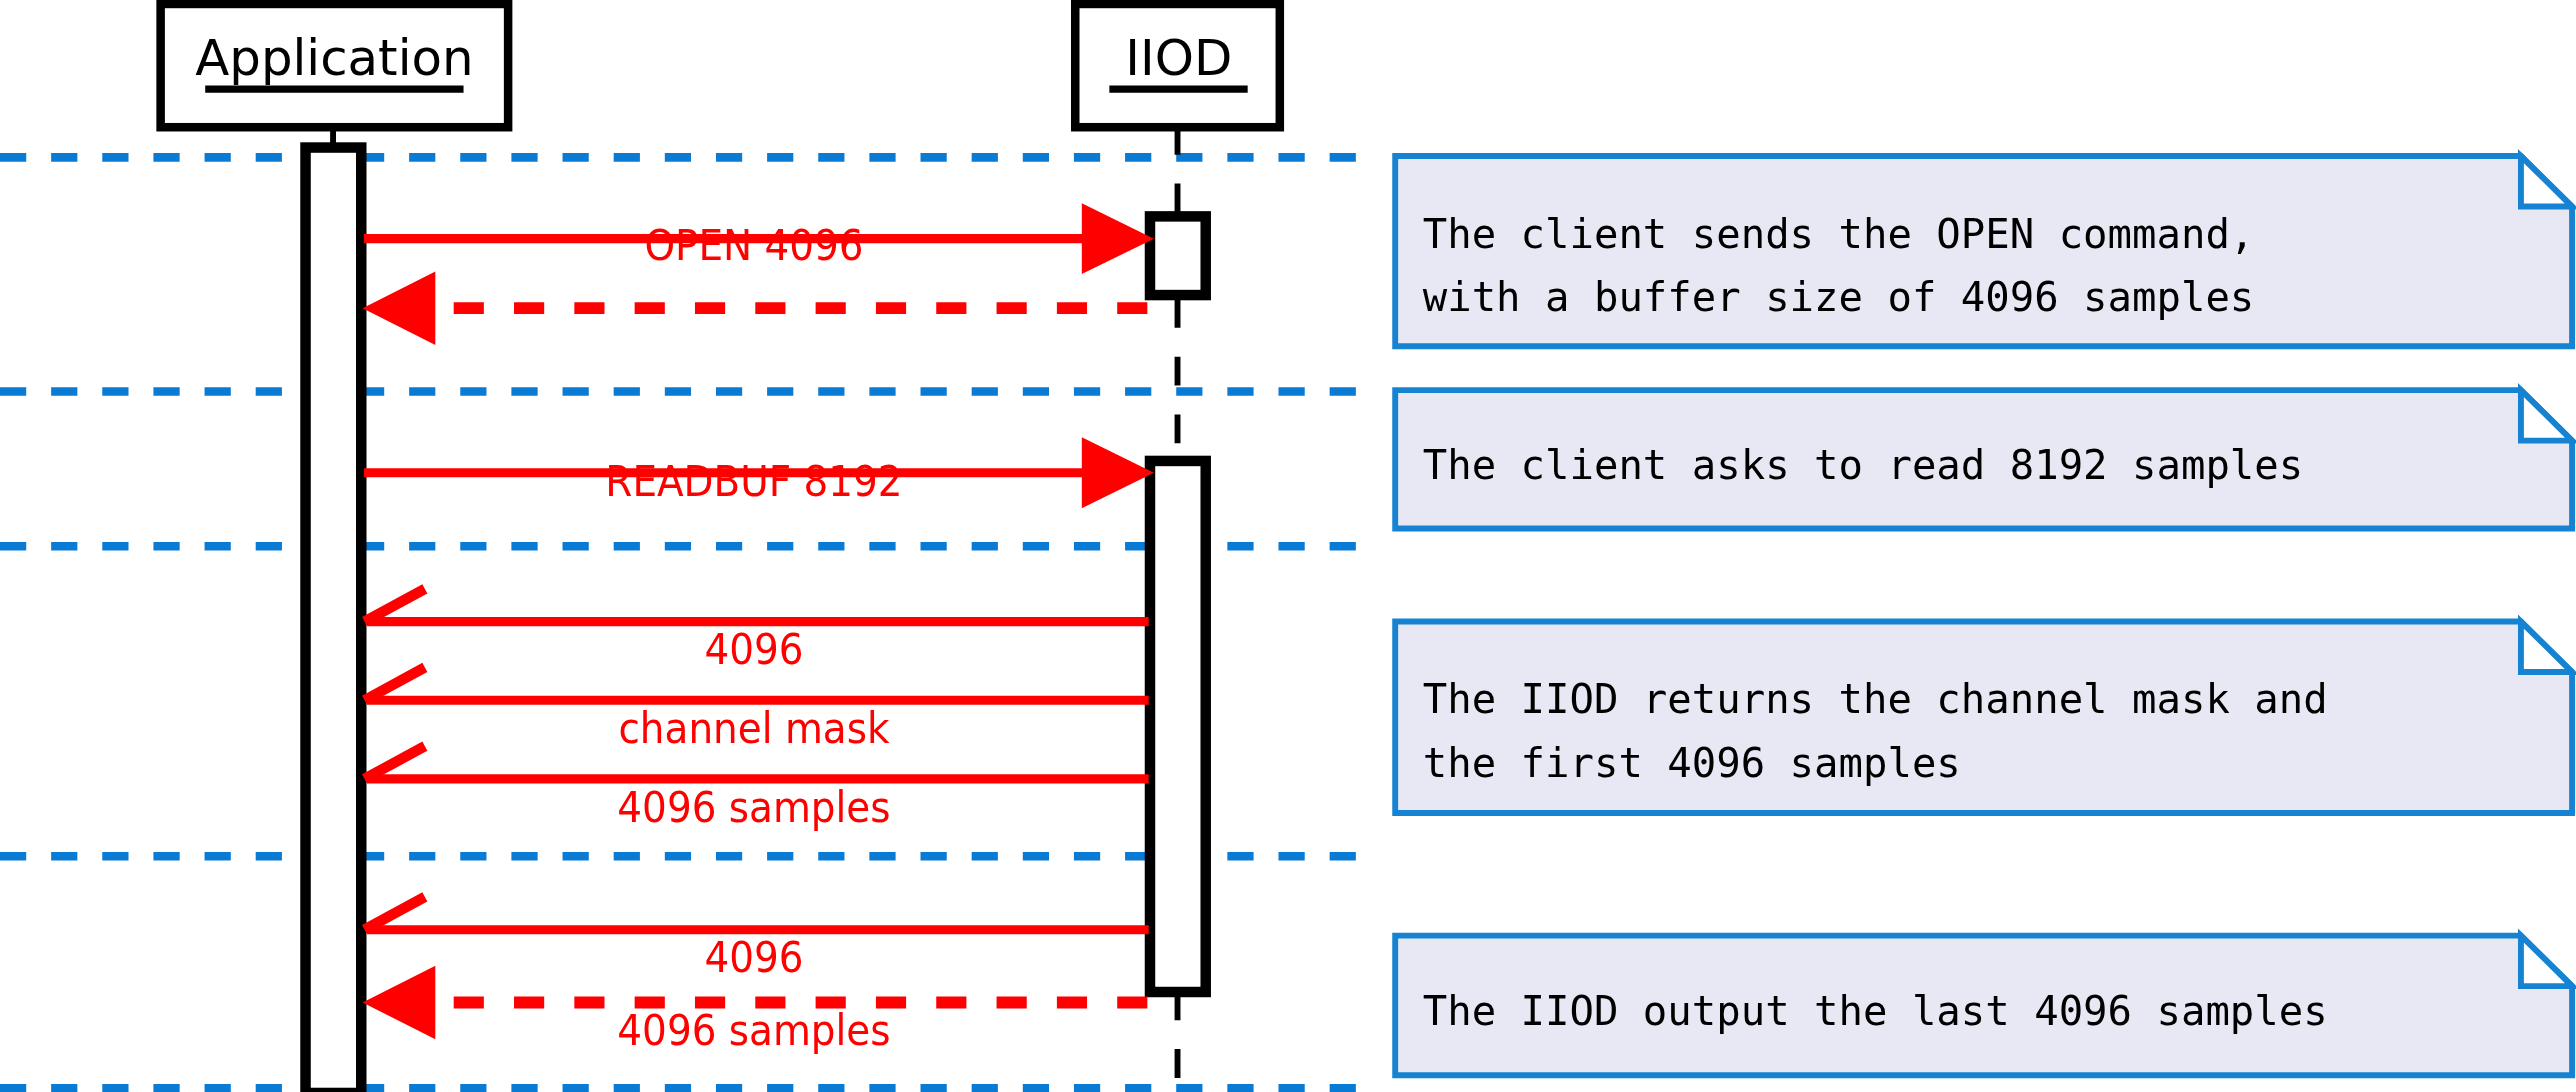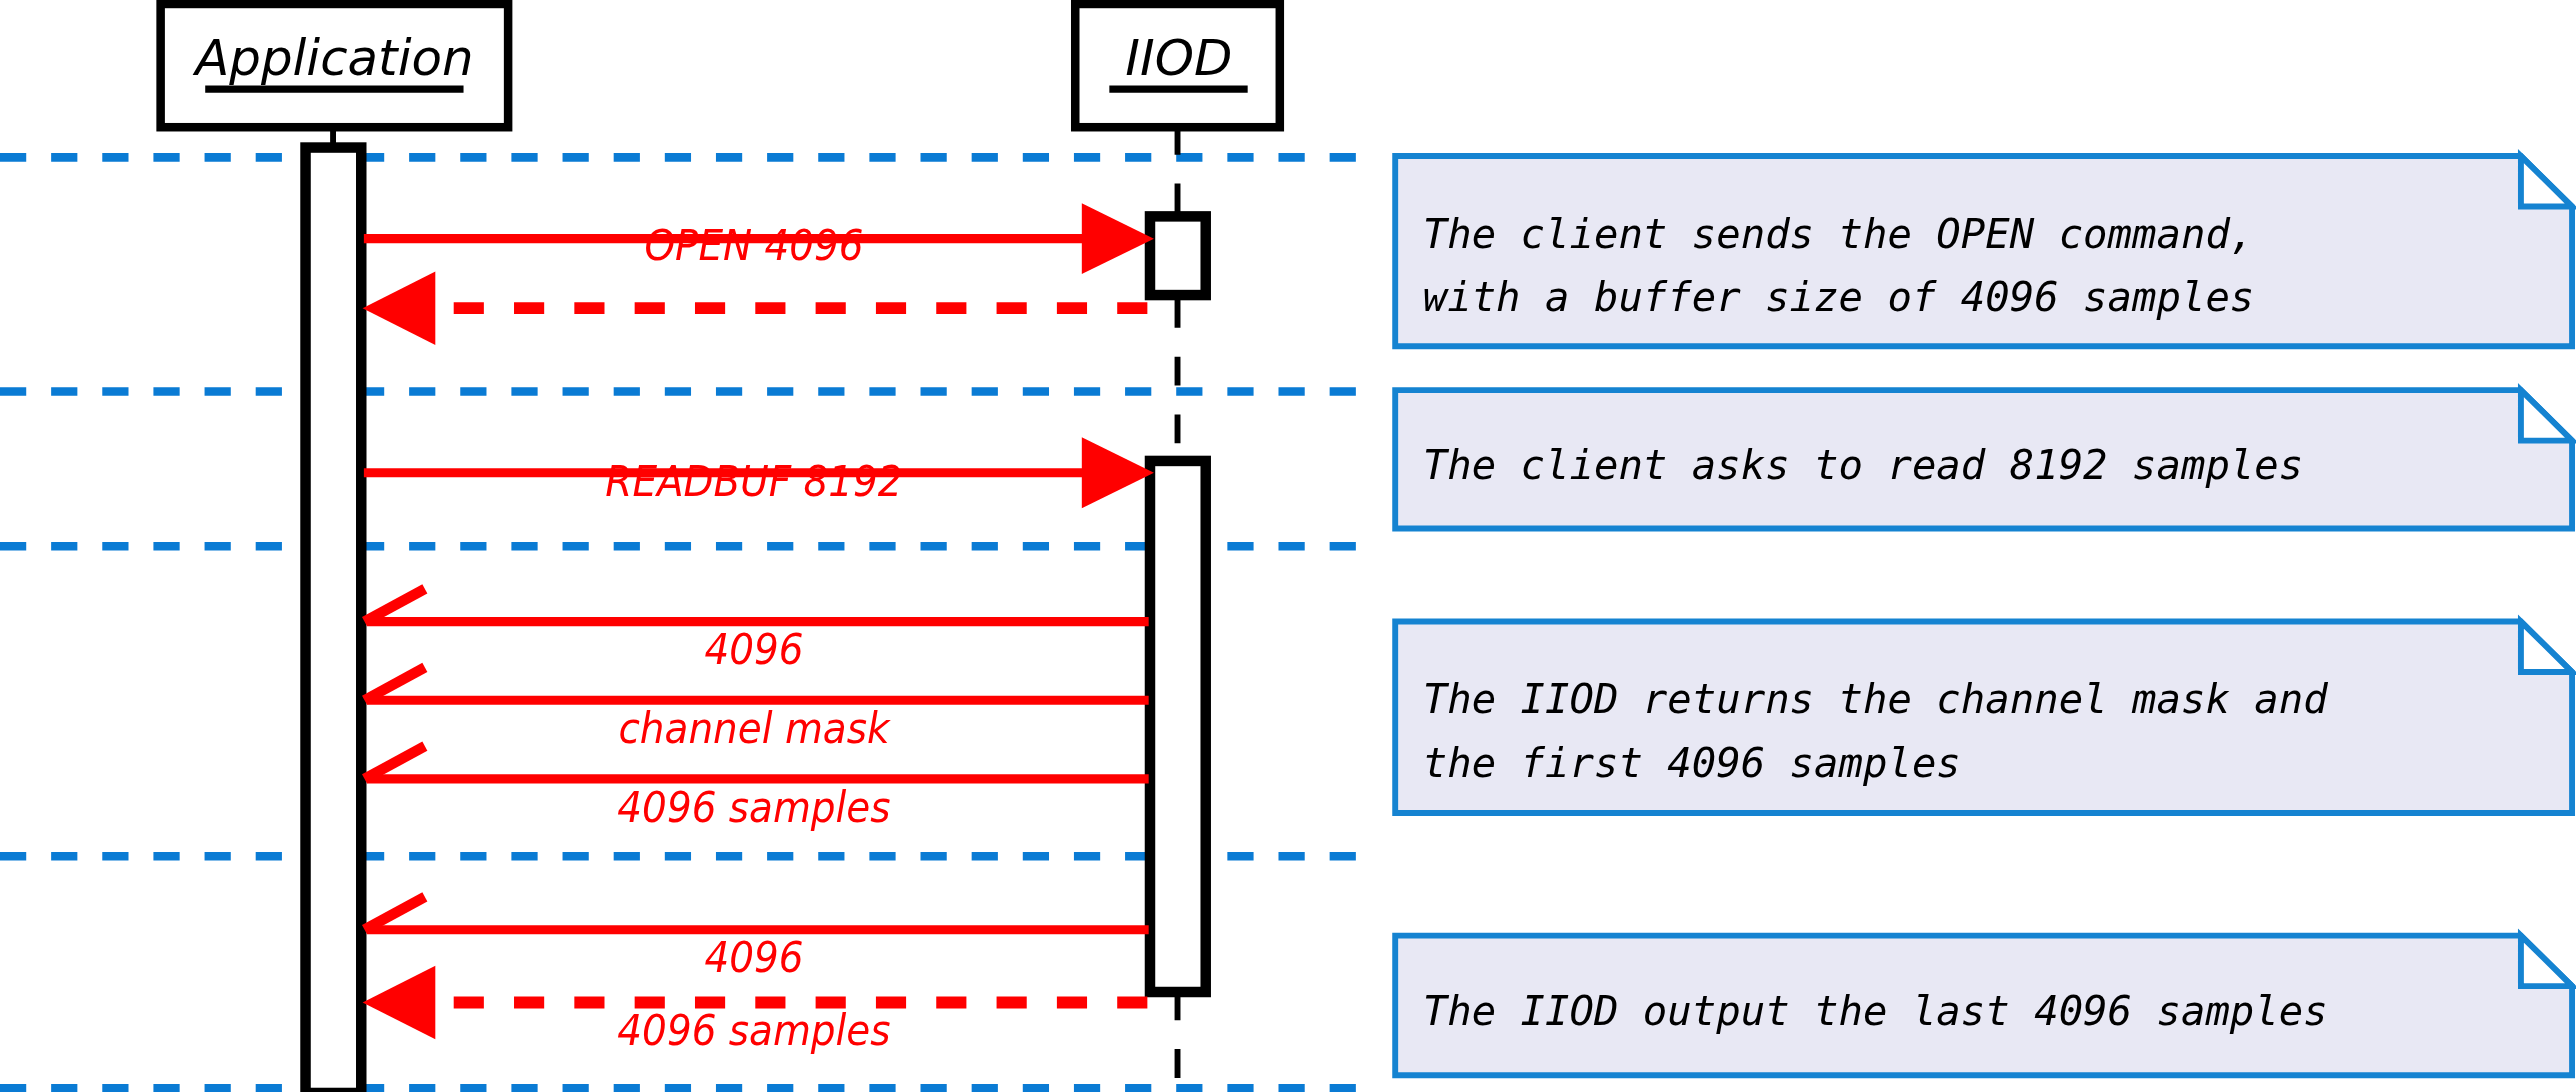--- a/index.html
+++ b/index.html
@@ -9,21 +9,20 @@
   }
   body {
     font-family: "DejaVu Sans", sans-serif;
   }
   #canvas {
     position: relative;
     width: 2576px;
     height: 1093px;
     background: #ffffff;
     overflow: hidden;
-    font-style: italic;
   }
   #canvas svg.layer {
     position: absolute;
     left: 0;
     top: 0;
     width: 2576px;
     height: 1093px;
   }
   .lifeline-box-label {
     font-family: "DejaVu Sans", sans-serif;

